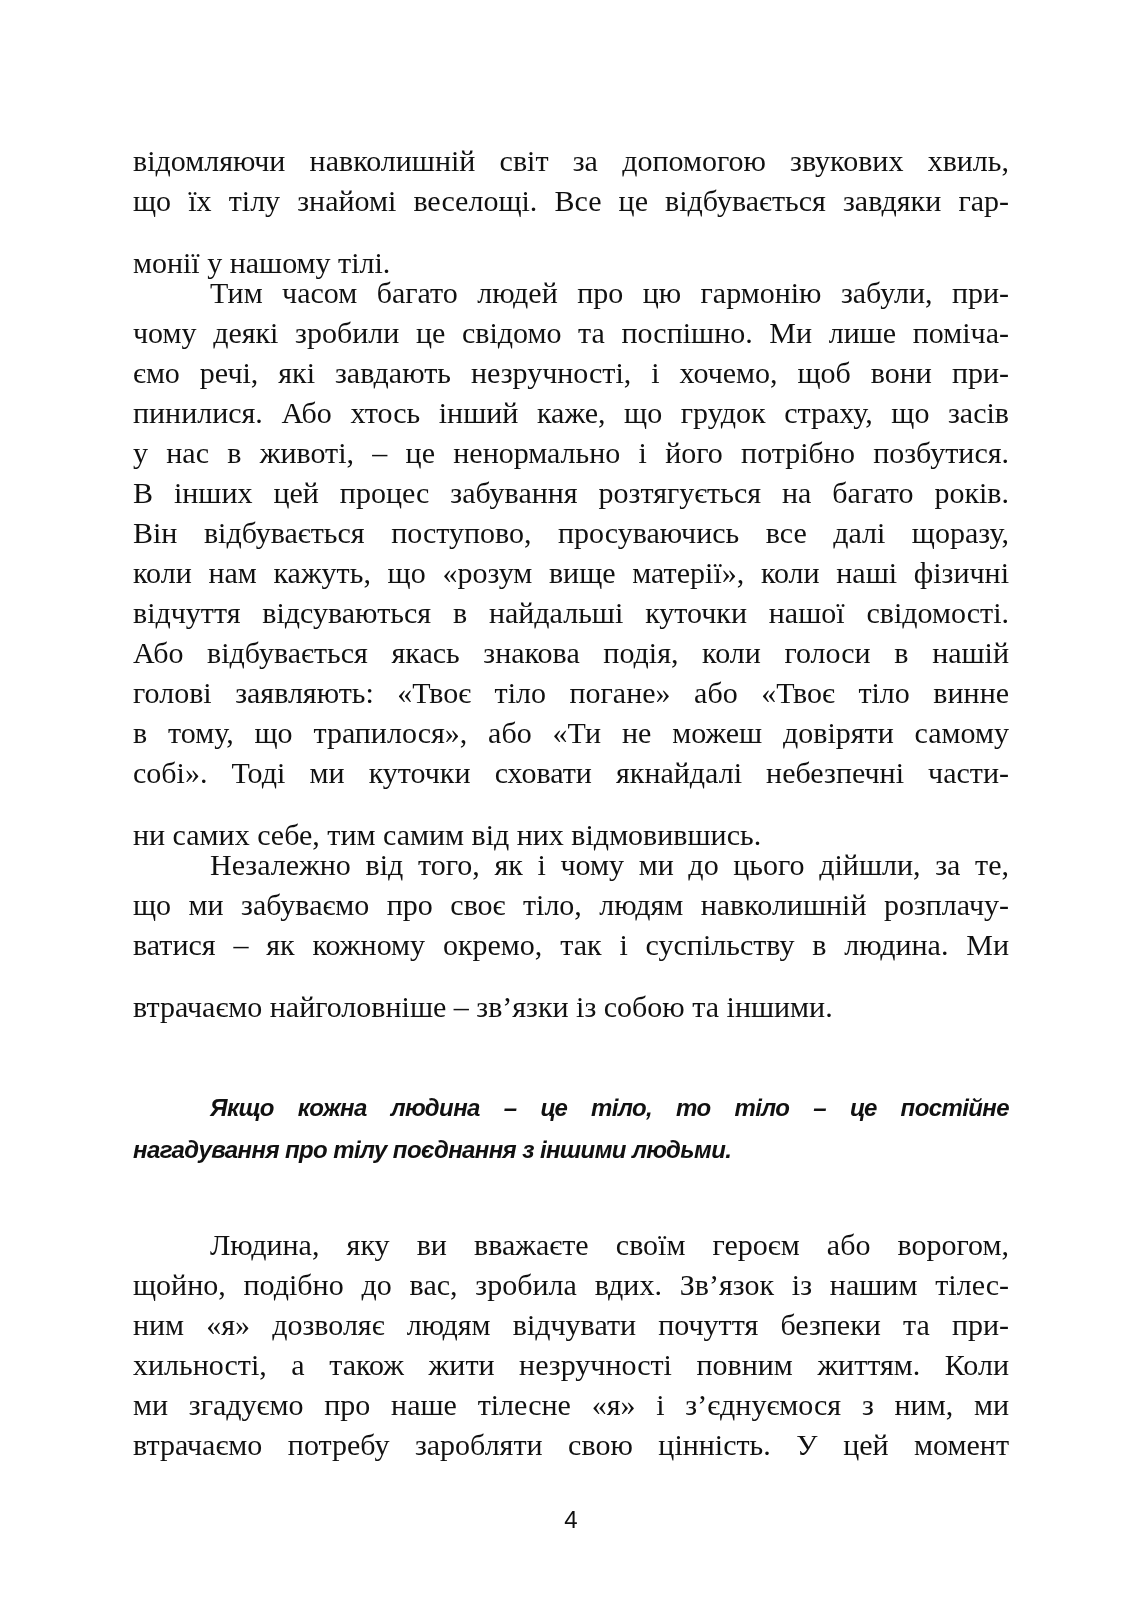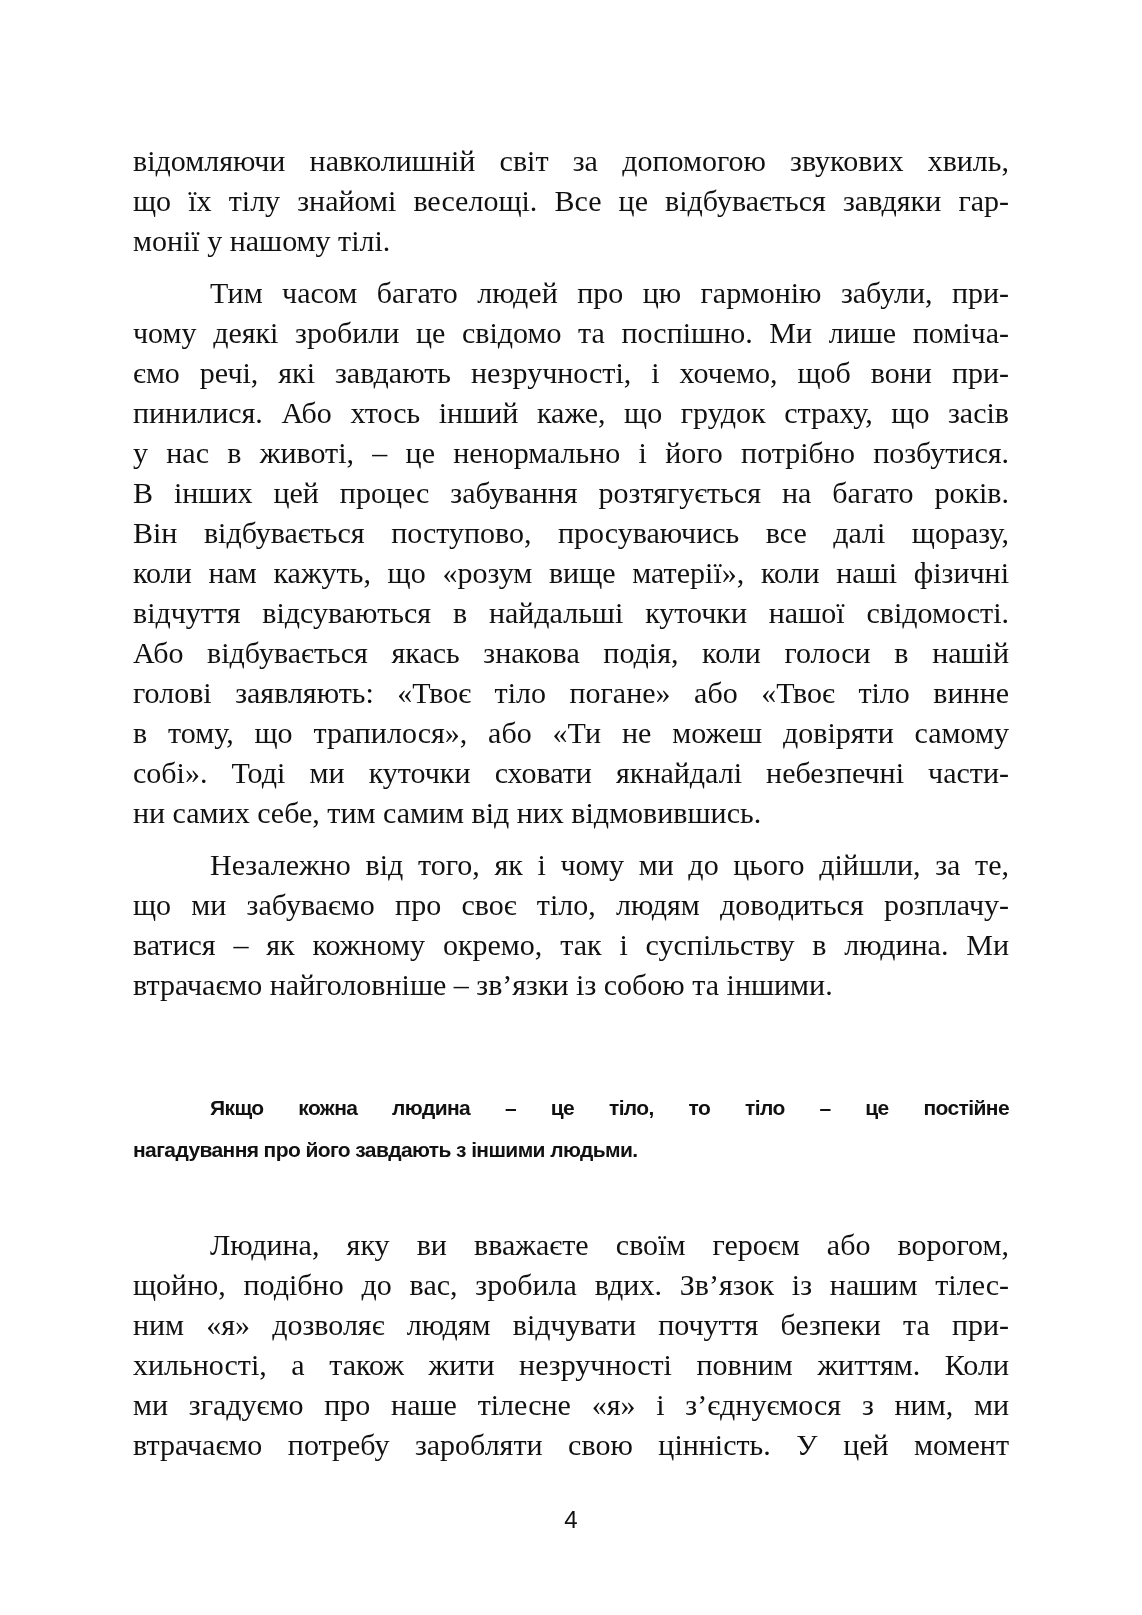--- a/index.html
+++ b/index.html
@@ -28,38 +28,40 @@
       font-family: "Liberation Serif", "DejaVu Serif", serif;
       font-size: 30px;
       line-height: 40px;
       white-space: nowrap;
       text-align: justify;
       text-align-last: justify;
       transform-origin: left top;
     }
     .line.last {
       text-align-last: left;
+      margin-top: 22px;
     }
     .line.indent {
       padding-left: 77px;
       width: 799px;
     }
     .heading-line {
       position: absolute;
       left: 0;
       width: 876px;
       height: 44px;
       font-family: "Liberation Sans", "DejaVu Sans", sans-serif;
       font-weight: bold;
-      font-size: 21px;
+      font-size: 24px;
       line-height: 44px;
       white-space: nowrap;
       text-align: justify;
       text-align-last: justify;
       letter-spacing: -0.6px;
+      font-style: italic;
     }
     .heading-line.indent {
       padding-left: 77px;
       width: 799px;
     }
     .heading-line.last {
       text-align-last: left;
     }
     .page-number {
       position: absolute;
@@ -96,28 +98,28 @@
     <div class="line" style="top:593px">відчуття відсуваються в найдальші куточки нашої свідомості.</div>
     <div class="line" style="top:633px">Або відбувається якась знакова подія, коли голоси в нашій</div>
     <div class="line" style="top:673px">голові заявляють: «Твоє тіло погане» або «Твоє тіло винне</div>
     <div class="line" style="top:713px">в тому, що трапилося», або «Ти не можеш довіряти самому</div>
     <div class="line" style="top:753px">собі». Тоді ми куточки сховати якнайдалі небезпечні части-</div>
     <div class="line last" style="top:793px">ни самих себе, тим самим від них відмовившись.</div>
   </div>
 
   <div>
     <div class="line indent" style="top:845px">Незалежно від того, як і чому ми до цього дійшли, за те,</div>
-    <div class="line" style="top:885px">що ми забуваємо про своє тіло, людям доводиться розплачу-</div>
+    <div class="line" style="top:885px">що ми забуваємо про своє тіло, людям навколишній розплачу-</div>
     <div class="line" style="top:925px">ватися – як кожному окремо, так і суспільству в людина. Ми</div>
     <div class="line last" style="top:965px">втрачаємо найголовніше – зв’язки із собою та іншими.</div>
   </div>
 
   <div>
     <div class="heading-line indent" style="top:1086px">Якщо кожна людина – це тіло, то тіло – це постійне</div>
-    <div class="heading-line last" style="top:1128px">нагадування про його завдають з іншими людьми.</div>
+    <div class="heading-line last" style="top:1128px">нагадування про тілу поєднання з іншими людьми.</div>
   </div>
 
   <div>
     <div class="line indent" style="top:1225px">Людина, яку ви вважаєте своїм героєм або ворогом,</div>
     <div class="line" style="top:1265px">щойно, подібно до вас, зробила вдих. Зв’язок із нашим тілес-</div>
     <div class="line" style="top:1305px">ним «я» дозволяє людям відчувати почуття безпеки та при-</div>
     <div class="line" style="top:1345px">хильності, а також жити незручності повним життям. Коли</div>
     <div class="line" style="top:1385px">ми згадуємо про наше тілесне «я» і з’єднуємося з ним, ми</div>
     <div class="line" style="top:1425px">втрачаємо потребу заробляти свою цінність. У цей момент</div>
   </div>

